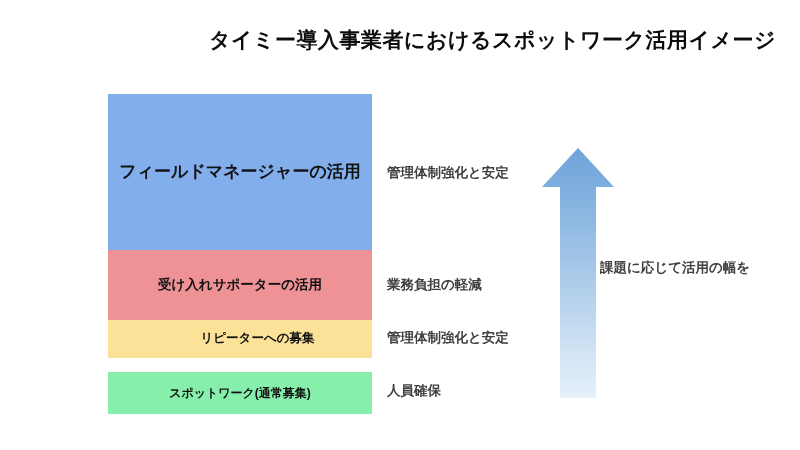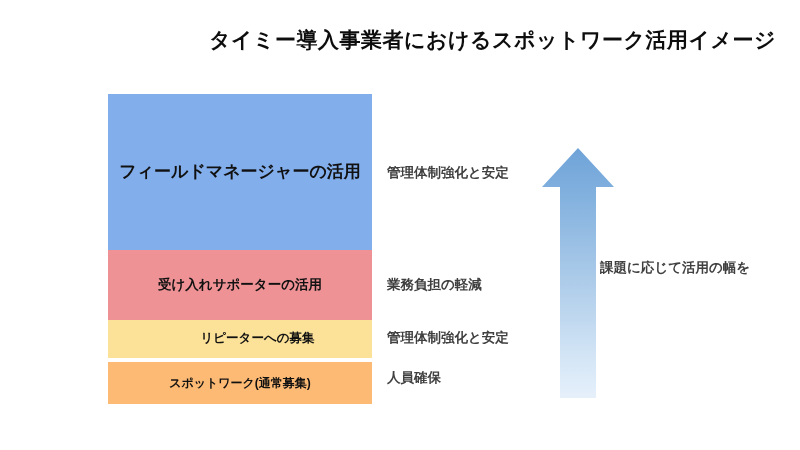--- a/index.html
+++ b/index.html
@@ -59,41 +59,41 @@
   .stack-band .band-label {
     text-align: center;
     font-weight: bold;
     color: #111111;
     line-height: 1.25;
   }
 
   .band-blue   { top: 0px;   height: 156px; background: #82aeec; }
   .band-pink   { top: 156px; height: 70px;  background: #ee9296; }
   .band-yellow { top: 226px; height: 38px;  background: #fce298; }
-  .band-cream  { top: 268px; height: 42px;  background: #fdba74; }
+  .band-cream  { top: 278px; height: 42px;  background: #86efac; }
 
   .band-blue   .band-label { font-size: 17px; }
   .band-pink   .band-label { font-size: 13.5px; }
   .band-yellow .band-label { font-size: 12.5px; margin-left: 35px; }
   .band-cream  .band-label { font-size: 12px; }
 
   
   .benefit {
     position: absolute;
     left: 387px;
     font-size: 13.5px;
     font-weight: bold;
     color: #404040;
     white-space: nowrap;
     line-height: 1.2;
   }
   .benefit-0 { top: 165px; }
   .benefit-1 { top: 277px; }
   .benefit-2 { top: 330px; }
-  .benefit-3 { top: 370px; }
+  .benefit-3 { top: 383px; }
 
   
   .arrow-wrap {
     position: absolute;
     left: 541px;
     top: 147px;
     width: 74px;
     height: 252px;
   }
   .arrow-wrap svg { display: block; }

